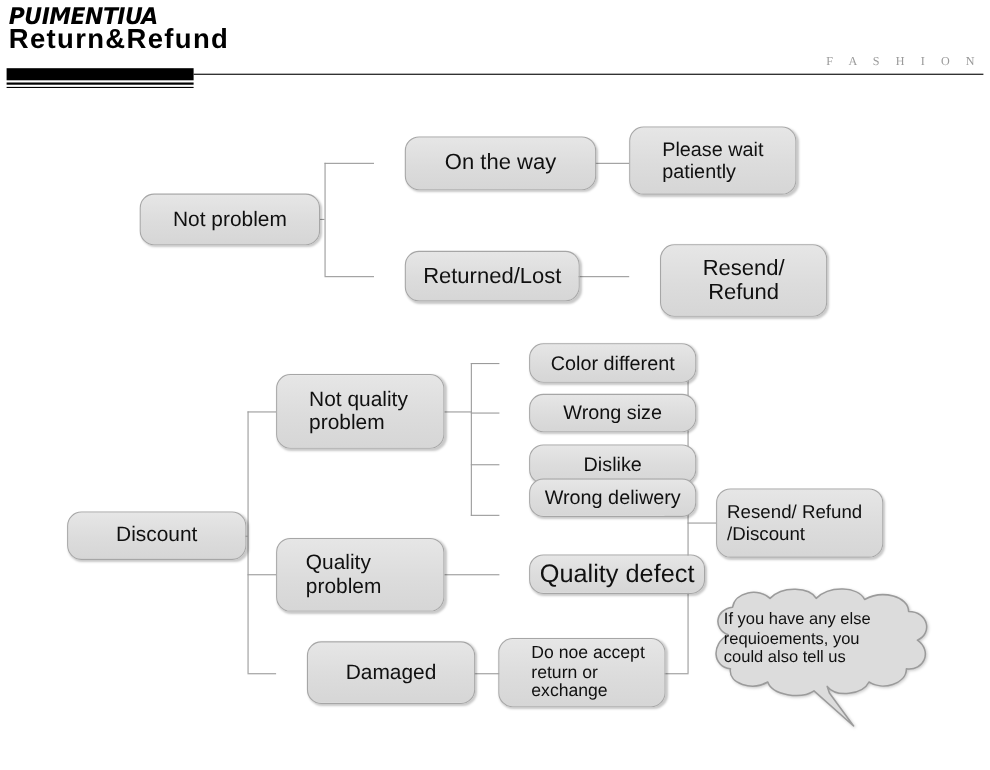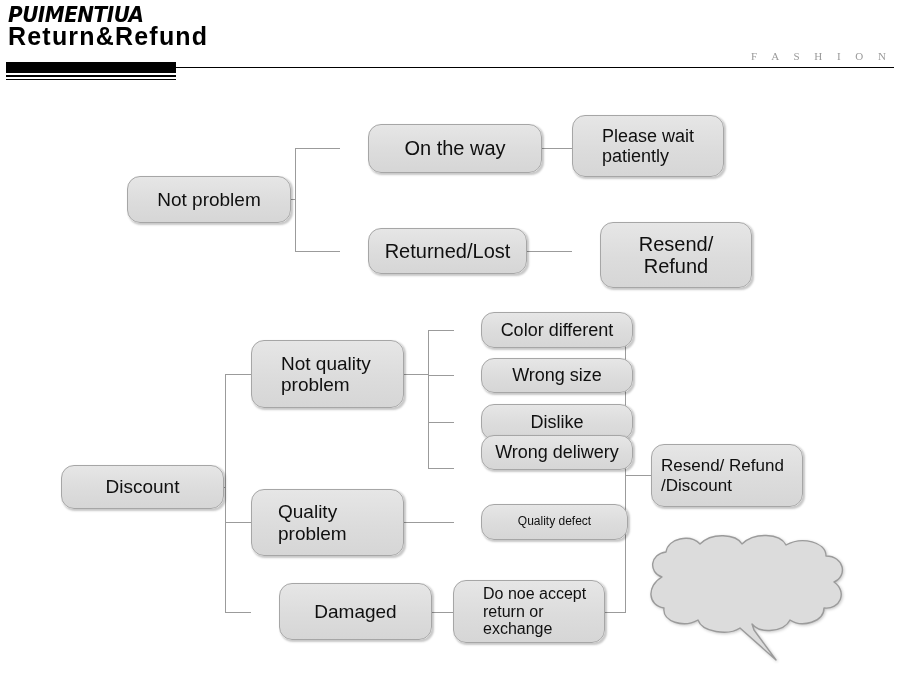--- a/index.html
+++ b/index.html
@@ -236,21 +236,21 @@
     </div>
 
     <div class="flow-node center" style="left:453px; top:404px; width:152px; height:36px; font-size:18px;">
       <span>Dislike</span>
     </div>
 
     <div class="flow-node center" style="left:453px; top:435px; width:152px; height:35px; font-size:18px;">
       <span>Wrong deliwery</span>
     </div>
 
-    <div class="flow-node center" style="left:453px; top:504px; width:147px; height:36px; font-size:12px;">
+    <div class="flow-node center" style="left:453px; top:504px; width:160px; height:36px; font-size:23px;">
       <span>Quality defect</span>
     </div>
 
     <div class="flow-node left" style="left:453px; top:580px; width:152px; height:63px; font-size:16px; white-space:pre-line;align-items:center;">
       <span>Do noe accept
 return or
 exchange</span>
     </div>
 
     <div class="flow-node left" style="left:651px; top:444px; width:152px; height:63px; font-size:17px; white-space:pre-line; padding-left:9px;">
@@ -272,15 +272,18 @@
                C 188 90, 166 96, 154 88
                C 148 100, 124 102, 116 92
                L 118 98
                L 140 128
                L 104 96
                C 92 104, 66 100, 62 88
                C 48 96, 26 90, 28 76
                C 12 74, 10 54, 26 45
                Z" fill="#dcdcdc" stroke="#9b9b9b" stroke-width="1.4" stroke-linejoin="round" style="filter: drop-shadow(1.5px 1.5px 1.5px rgba(0,0,0,0.22));"></path>
     </svg>
+    <div class="bubble-text" style="left:22px; top:22px; width:186px;">If you have any else
+requioements, you
+could also tell us</div>
   </div>
 
 </div>
 
 </body></html>

